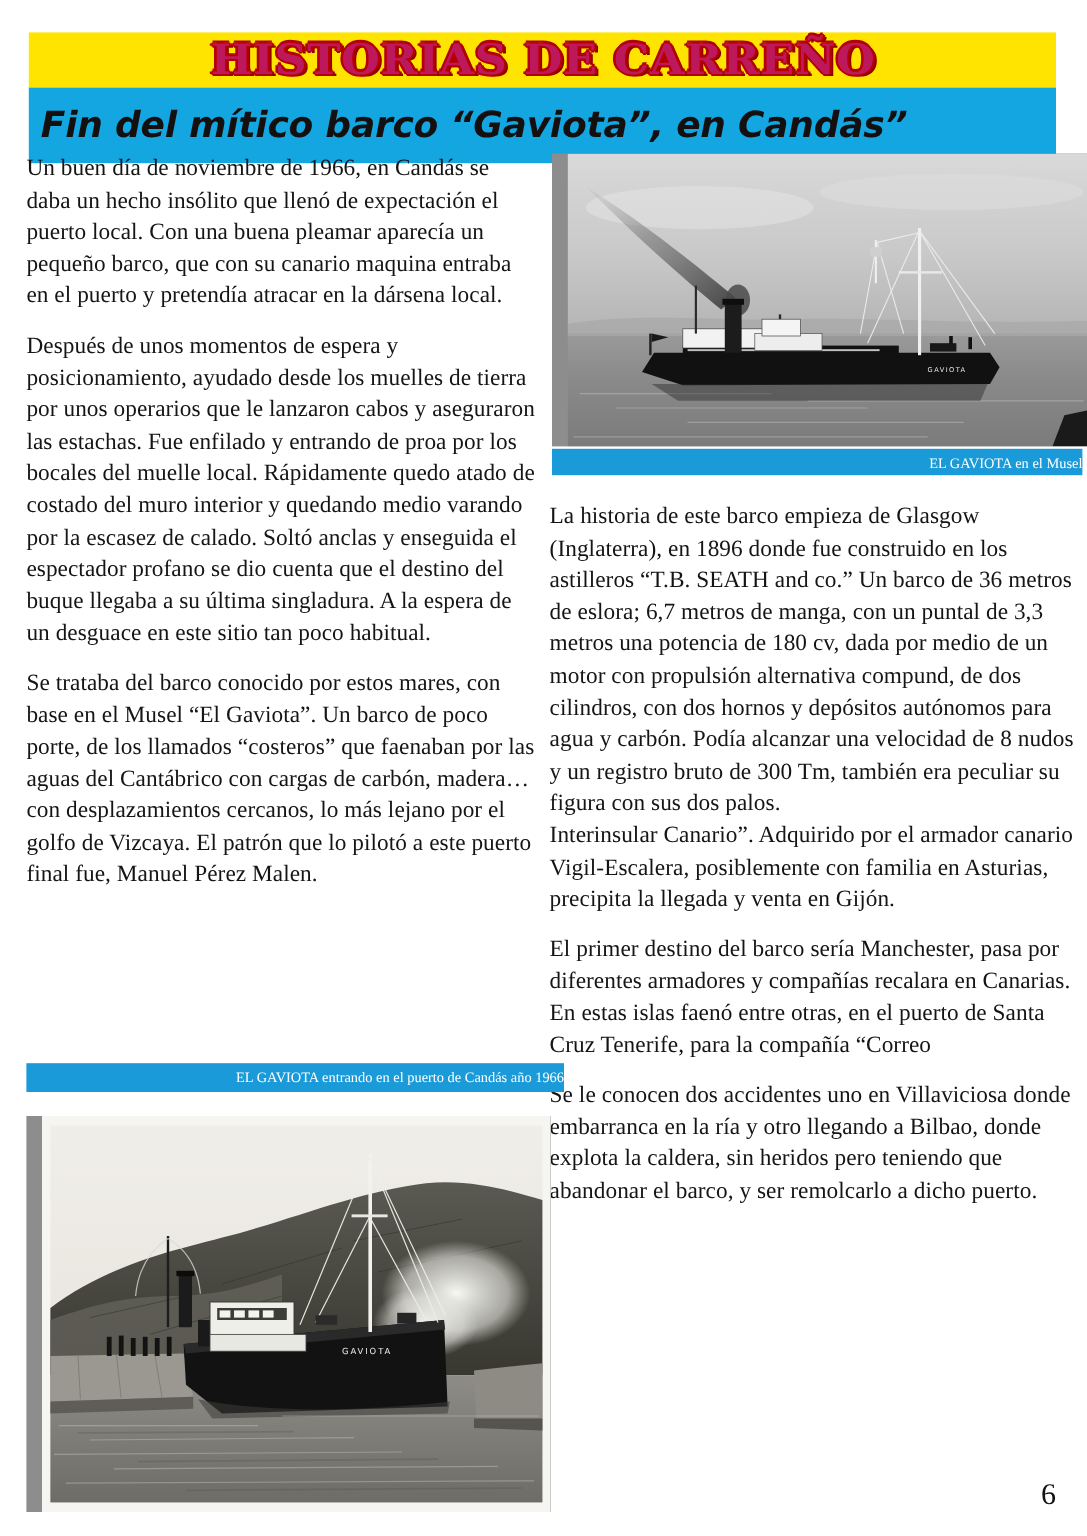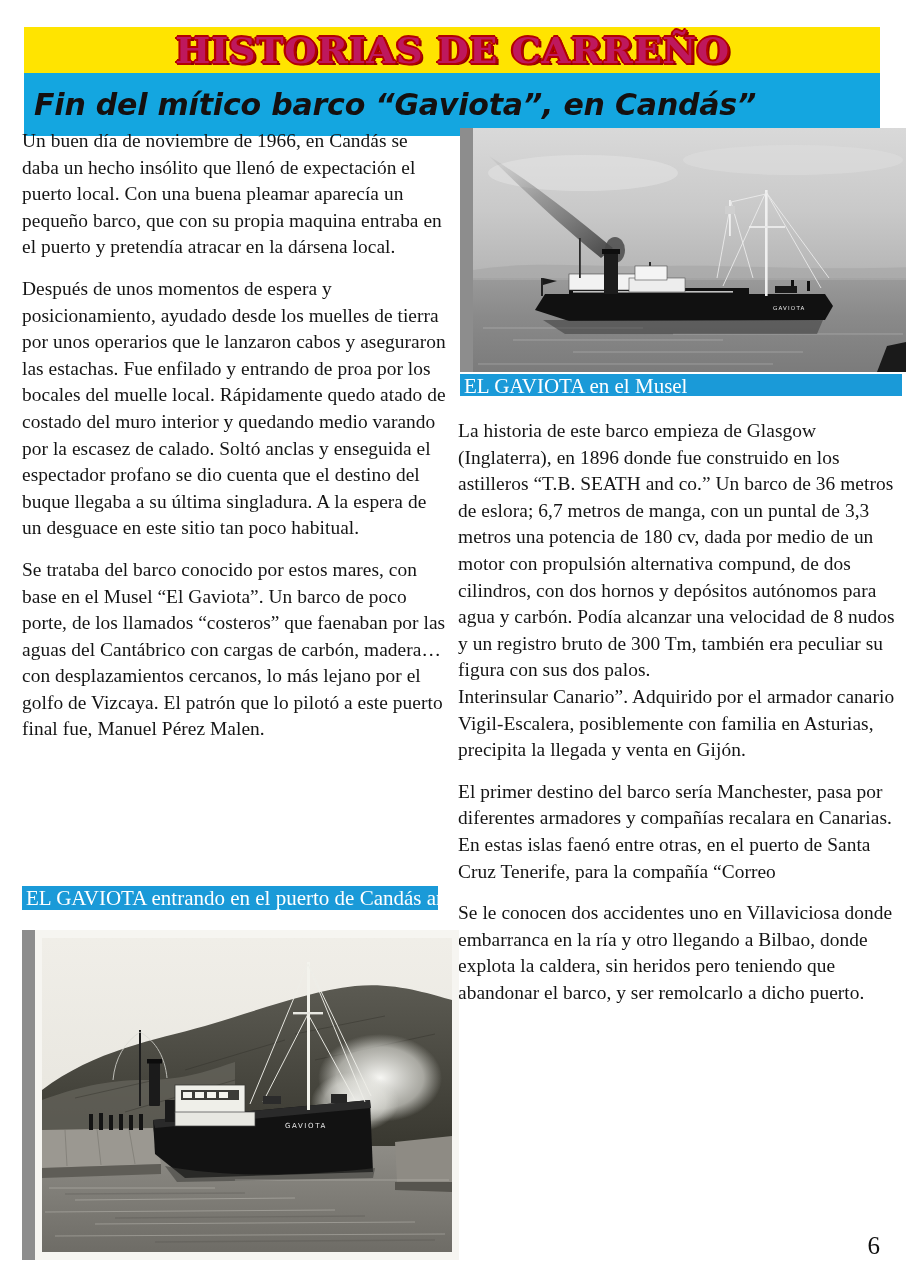--- a/index.html
+++ b/index.html
@@ -101,39 +101,40 @@
     color: #151515;
     letter-spacing: 0.05px;
   }
   p.body-par.tight { margin-bottom: 0; }
 
   
   .caption {
     background: #1a9ad8;
     color: #ffffff;
     font-family: "Liberation Serif", serif;
-    font-size: 21px;
+    font-size: 12px;
     line-height: 22px;
-    padding: 1px 12px 2px 4px;
+    padding: 1px 0 2px 4px;
     white-space: nowrap;
     overflow: hidden;
+    text-align: right;
   }
   .caption-top {
     position: absolute;
     left: 460px;
     top: 374px;
     width: 442px;
     height: 22px;
     box-sizing: border-box;
   }
   .caption-bottom {
     position: absolute;
     left: 22px;
     top: 886px;
-    width: 416px;
+    width: 448px;
     height: 24px;
     box-sizing: border-box;
   }
 
   
   .photo {
     position: absolute;
     overflow: hidden;
     background: #8d8d8d;
     padding-left: 13px;
@@ -170,21 +171,21 @@
   <div class="masthead-title">
     <span>HISTORIAS DE CARREÑO</span>
   </div>
 </div>
 
 <div class="subhead">
   <div class="subhead-title">Fin del mítico barco “Gaviota”, en Candás”</div>
 </div>
 
 <div class="col-left">
-  <p class="body-par">Un buen día de noviembre de 1966, en Candás se daba un hecho insólito que llenó de expectación el puerto local. Con una buena pleamar aparecía un pequeño barco, que con su propia maquina entraba en el puerto y pretendía atracar en la dársena local.</p>
+  <p class="body-par">Un buen día de noviembre de 1966, en Candás se daba un hecho insólito que llenó de expectación el puerto local. Con una buena pleamar aparecía un pequeño barco, que con su canario maquina entraba en el puerto y pretendía atracar en la dársena local.</p>
   <p class="body-par">Después de unos momentos de espera y posicionamiento, ayudado desde los muelles de tierra por unos operarios que le lanzaron cabos y aseguraron las estachas. Fue enfilado y entrando de proa por los bocales del muelle local. Rápidamente quedo atado de costado del muro interior y quedando medio varando por la escasez de calado. Soltó anclas y enseguida el espectador profano se dio cuenta que el destino del buque llegaba a su última singladura. A la espera de un desguace en este sitio tan poco habitual.</p>
   <p class="body-par"> Se trataba del barco conocido por estos mares, con base en el Musel “El Gaviota”. Un barco de poco porte, de los llamados “costeros” que faenaban por las aguas del Cantábrico con cargas de carbón, madera… con desplazamientos cercanos, lo más lejano por el golfo de Vizcaya. El patrón que lo pilotó a este puerto final fue, Manuel Pérez Malen.</p>
 </div>
 
 <div class="col-right">
   <div style="height:290px"></div>
   <p class="body-par tight">La historia de este barco empieza de Glasgow (Inglaterra), en 1896 donde fue construido en los astilleros “T.B. SEATH and co.” Un barco de 36 metros de eslora; 6,7 metros de manga, con un puntal de 3,3 metros una potencia de 180 cv, dada por medio de un motor con propulsión alternativa compund, de dos cilindros, con dos hornos y depósitos autónomos para agua y carbón. Podía alcanzar una velocidad de 8 nudos y un registro bruto de 300 Tm, también era peculiar su figura con sus dos palos.</p>
   <p class="body-par">Interinsular Canario”. Adquirido por el armador canario Vigil-Escalera, posiblemente con familia en Asturias, precipita la llegada y venta en Gijón.</p>
   <p class="body-par">El primer destino del barco sería Manchester, pasa por diferentes armadores y compañías recalara en Canarias. En estas islas faenó entre otras, en el puerto de Santa Cruz Tenerife, para la compañía “Correo</p>
   <p class="body-par">Se le conocen dos accidentes uno en Villaviciosa donde embarranca en la ría y otro llegando a Bilbao, donde explota la caldera, sin heridos pero teniendo que abandonar el barco, y ser remolcarlo a dicho puerto.</p>

